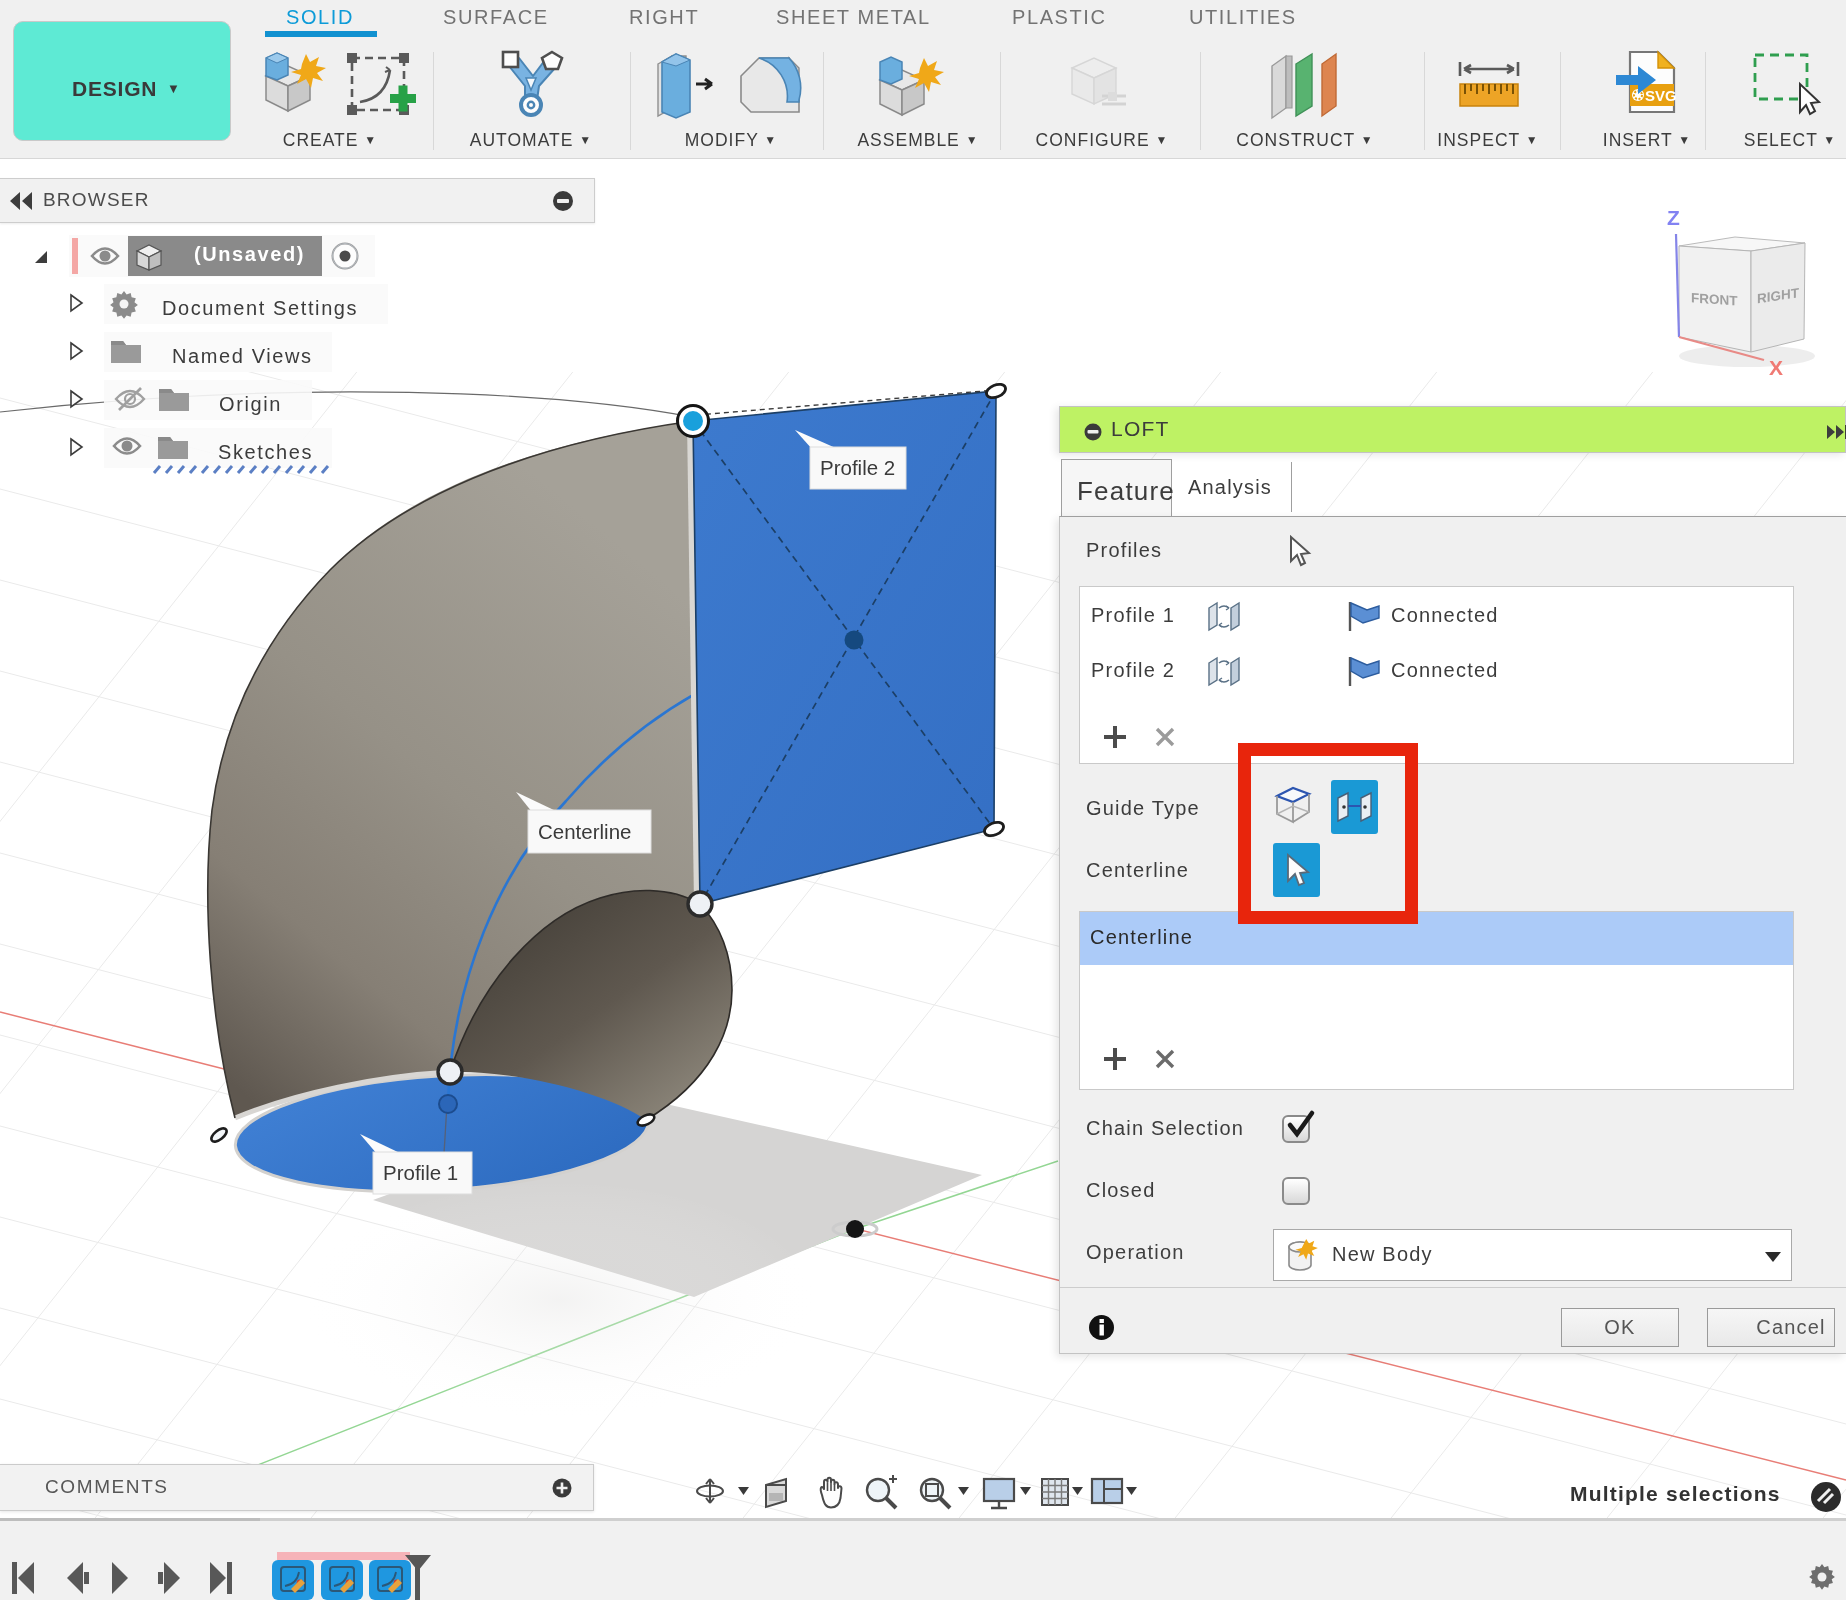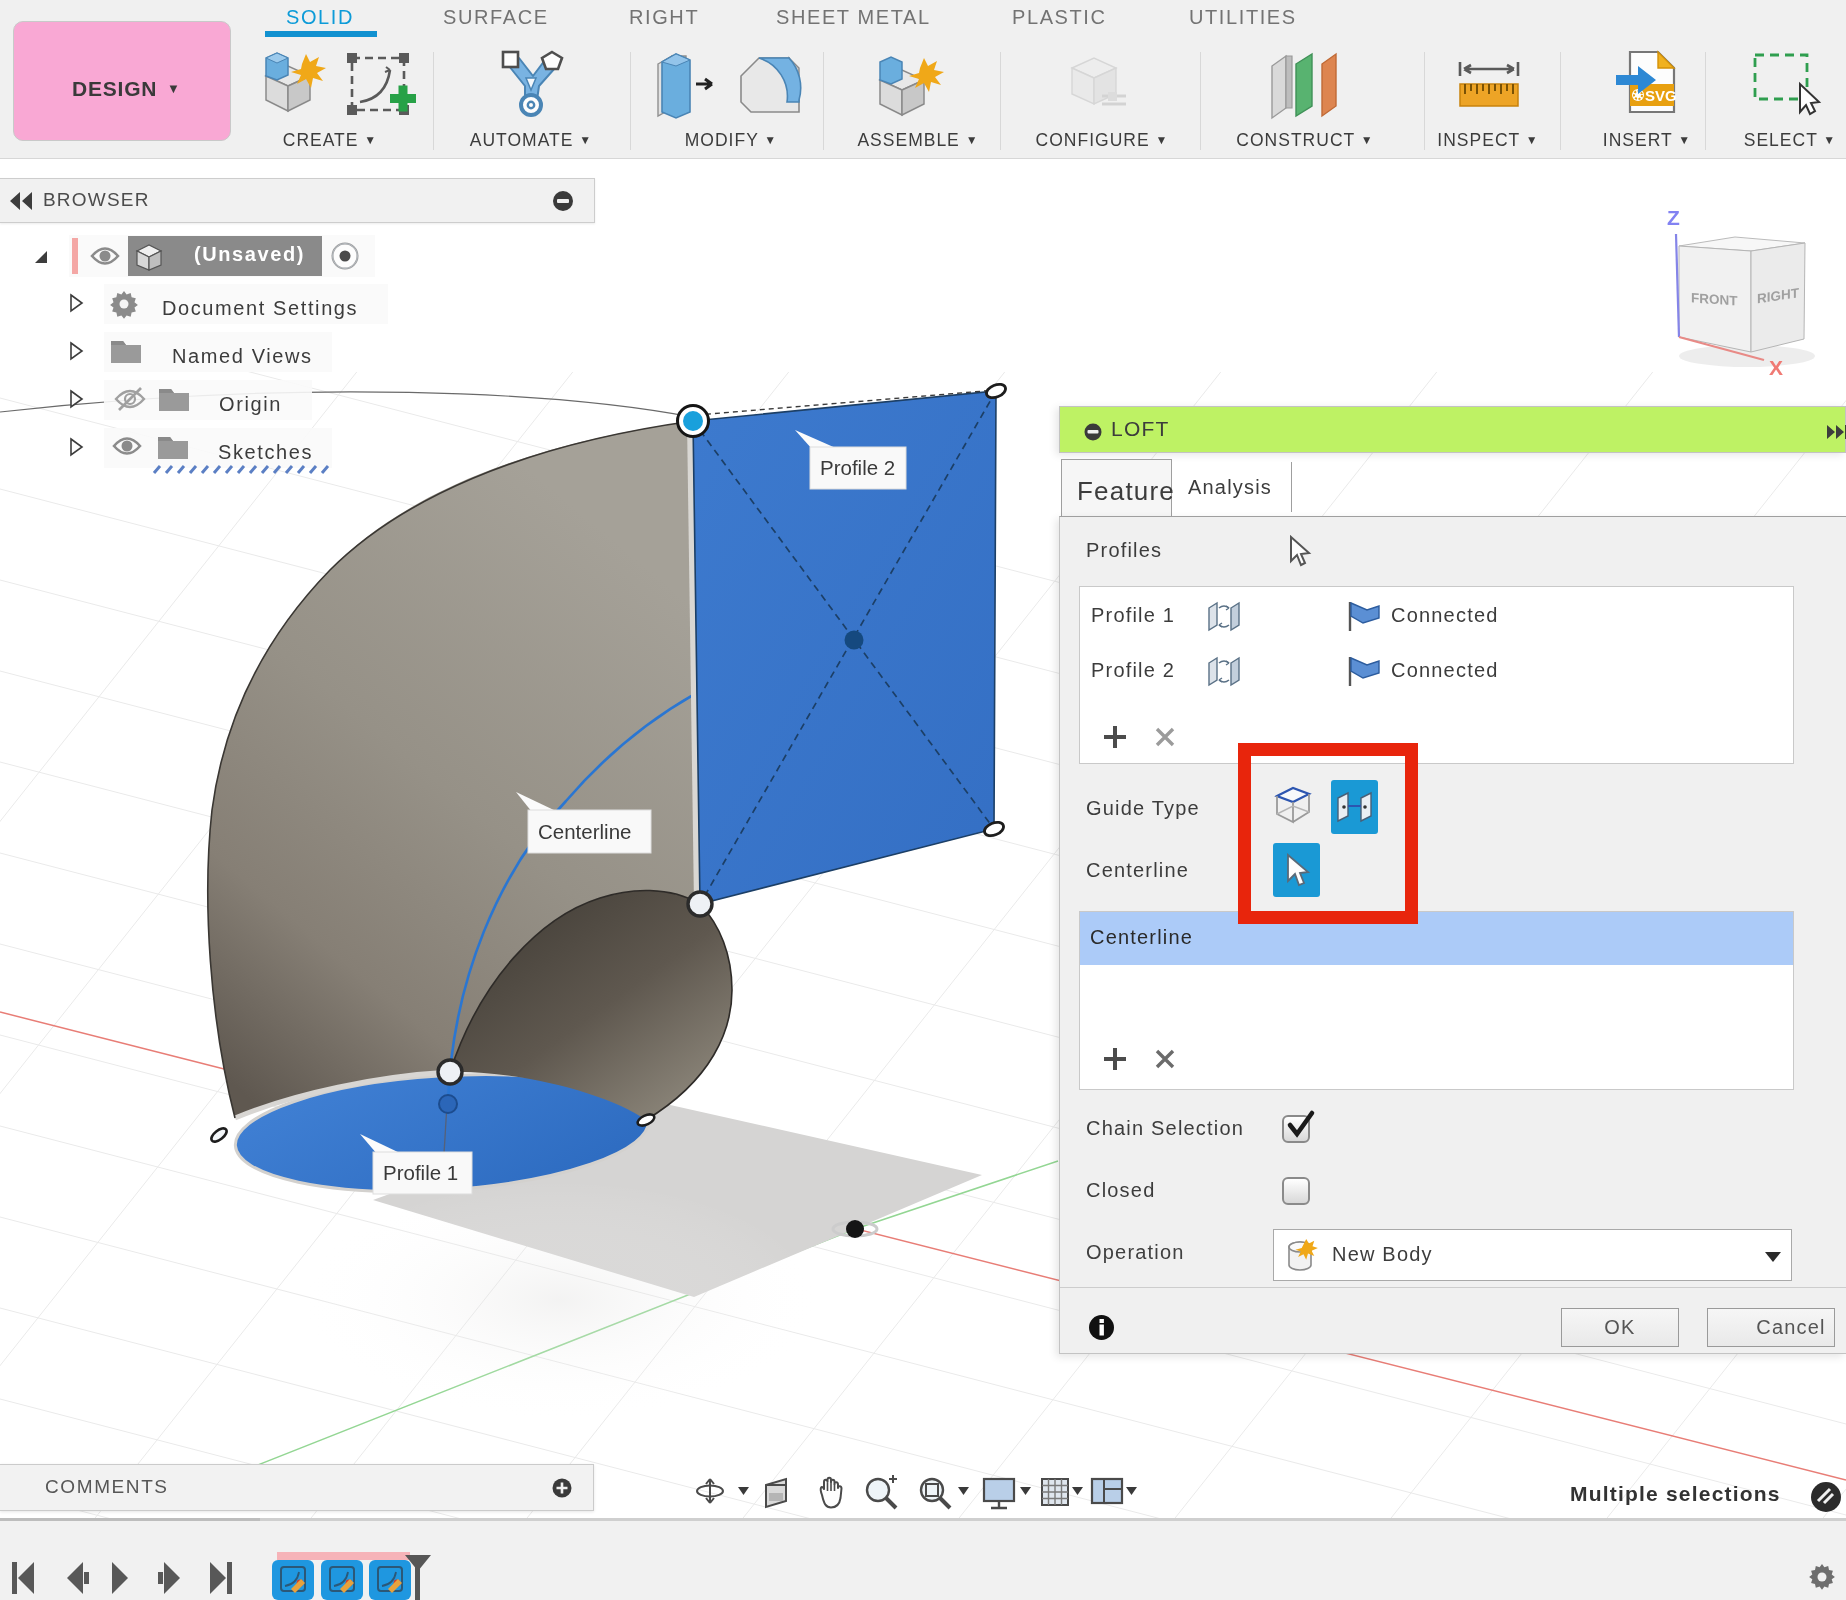--- a/index.html
+++ b/index.html
@@ -151,21 +151,21 @@
     <line x1="1676" y1="234" x2="1679" y2="337" stroke="#8585e8" stroke-width="2.2"></line>
     <line x1="1679" y1="337" x2="1764" y2="360" stroke="#e88a86" stroke-width="2.2"></line>
     <text x="1667" y="225" font-family="Liberation Sans" font-size="21" font-weight="bold" fill="#8282f2">Z</text>
     <text x="1769" y="375" font-family="Liberation Sans" font-size="21" font-weight="bold" fill="#f07a74">X</text>
   </g>
 </svg>
 </div>
 
 <div id="ribbon" class="abs" style="left:0;top:0;width:1846px;height:159px;background:#f0f0f0;border-bottom:1px solid #d7d7d7;">
 
-  <div class="abs" style="left:13px;top:21px;width:218px;height:120px;background:#f9a8d4;border:1.6px solid #c9c9c9;border-radius:10px;">
+  <div class="abs" style="left:13px;top:21px;width:218px;height:120px;background:#5eead4;border:1.6px solid #c9c9c9;border-radius:10px;">
     <span style="position:absolute;left:58px;top:55px;font-size:21px;font-weight:600;color:#3a3a3a;letter-spacing:0.8px;">DESIGN</span>
     <span style="position:absolute;left:153px;top:59px;font-size:13px;color:#3a3a3a;">▼</span>
   </div>
 
   <span class="tablbl" style="left:286px;color:#0d9bd8;">SOLID</span>
   <div class="abs" style="left:265px;top:31px;width:112px;height:6px;background:#1191d0;"></div>
   <span class="tablbl" style="left:443px;">SURFACE</span>
   <span class="tablbl" style="left:629px;">RIGHT</span>
   <span class="tablbl" style="left:776px;">SHEET METAL</span>
   <span class="tablbl" style="left:1012px;">PLASTIC</span>

